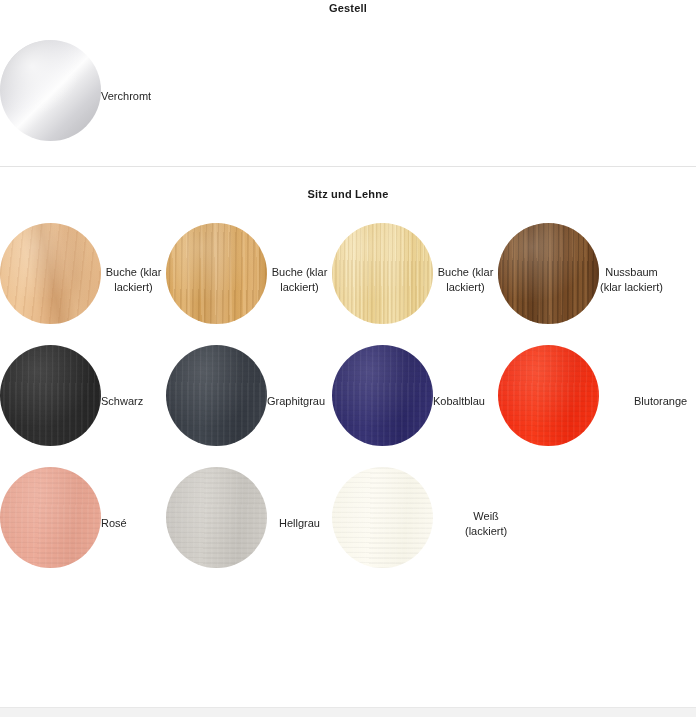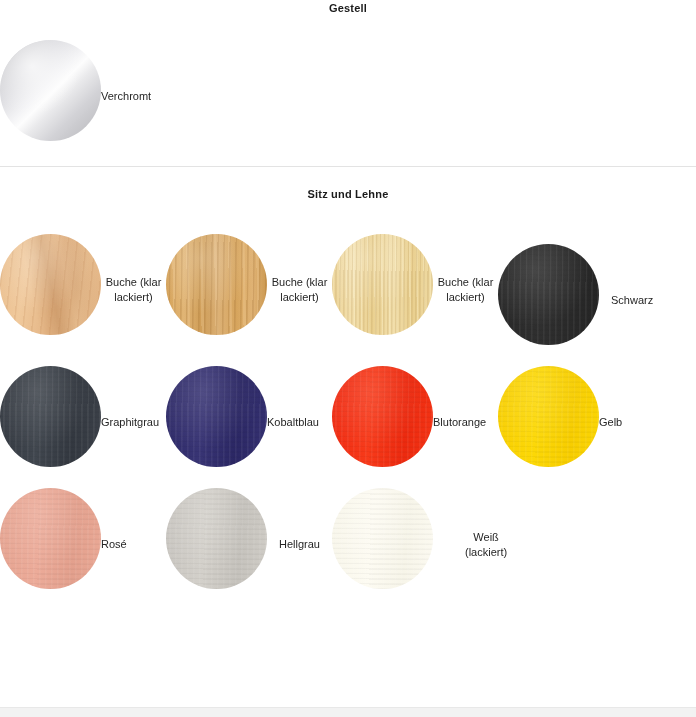--- a/index.html
+++ b/index.html
@@ -270,45 +270,45 @@
     <div class="swatch-cell">
       <div class="swatch-circle wood mat-oak"></div>
       <div class="swatch-label">Buche (klar lackiert)</div>
     </div>
 
     <div class="swatch-cell">
       <div class="swatch-circle wood mat-ash"></div>
       <div class="swatch-label">Buche (klar lackiert)</div>
     </div>
 
-
-    <div class="swatch-cell" style="margin-top:21px;gap:12px;">
+    <div class="swatch-cell">
+      <div class="swatch-circle wood mat-walnut"></div>
+      <div class="swatch-label" style="max-width:96px;">Nussbaum (klar lackiert)</div>
+    </div>
+
+    <div class="swatch-cell" style="margin-top:21px;">
       <div class="swatch-circle solid mat-black"></div>
       <div class="swatch-label">Schwarz</div>
     </div>
 
     <div class="swatch-cell" style="margin-top:21px;">
       <div class="swatch-circle solid mat-graphite"></div>
       <div class="swatch-label">Graphitgrau</div>
     </div>
 
     <div class="swatch-cell" style="margin-top:21px;">
       <div class="swatch-circle solid mat-cobalt"></div>
       <div class="swatch-label">Kobaltblau</div>
     </div>
 
-    <div class="swatch-cell" style="margin-top:21px;">
+    <div class="swatch-cell" style="margin-top:21px;gap:35px;">
       <div class="swatch-circle solid mat-orange"></div>
       <div class="swatch-label">Blutorange</div>
     </div>
 
-    <div class="swatch-cell" style="margin-top:21px;">
-      <div class="swatch-circle solid mat-yellow"></div>
-      <div class="swatch-label">Gelb</div>
-    </div>
 
     <div class="swatch-cell" style="margin-top:21px;">
       <div class="swatch-circle solid mat-rose"></div>
       <div class="swatch-label">Rosé</div>
     </div>
 
     <div class="swatch-cell" style="margin-top:21px;gap:12px;">
       <div class="swatch-circle solid mat-lightgrey"></div>
       <div class="swatch-label">Hellgrau</div>
     </div>

